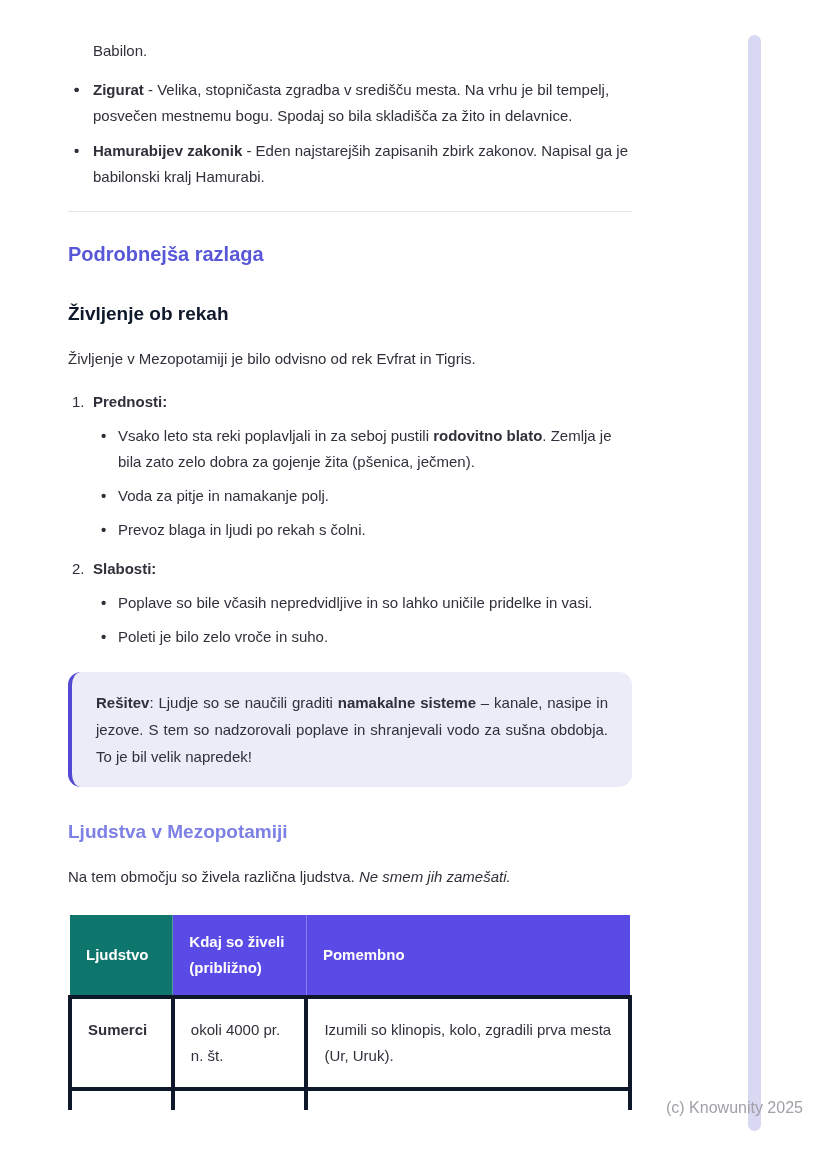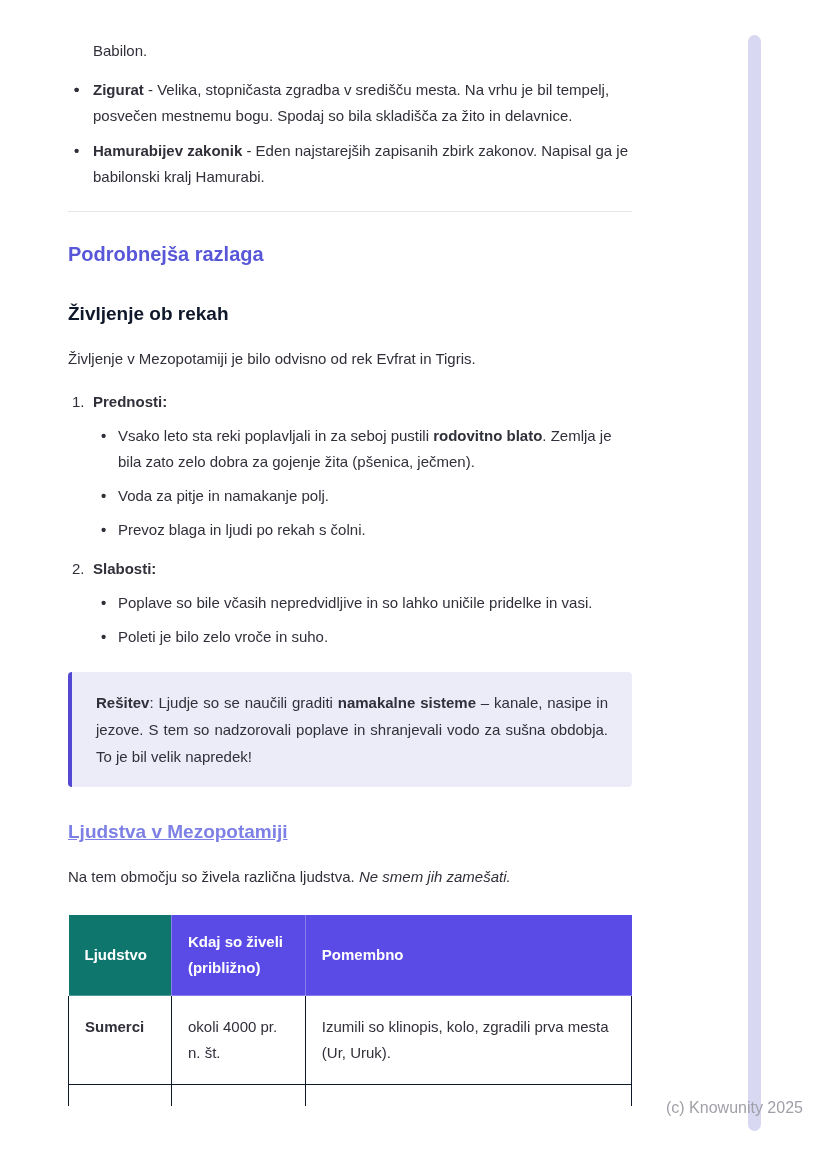--- a/index.html
+++ b/index.html
@@ -41,35 +41,35 @@
   .ol-num { position: absolute; left: 4px; top: 0; }
   .ol-head strong { font-weight: 700; }
   ul.sub { list-style: none; margin: 3px 0 0 0; padding: 0; }
   ul.sub > li { position: relative; padding-left: 50px; margin-top: 8px; }
   ul.sub .marker { left: 33px; }
 
   .callout {
     margin-top: 22px;
     background: #ececf9;
     border-left: 4px solid #5348d4;
-    border-radius: 4px;
+    border-radius: 13px;
     padding: 17px 24px;
   }
   .callout p { margin: 0; text-align: justify; line-height: 27px; }
 
   table.peoples-table { border-collapse: collapse; width: 564px; margin-top: 24px; }
   table.peoples-table th {
     color: #ffffff; font-weight: 700; text-align: left;
     padding: 14px 16px; vertical-align: middle;
     border: 1px solid rgba(255,255,255,0.28);
   }
   table.peoples-table th:first-child { border-left: none; }
   table.peoples-table th:last-child { border-right: none; }
   table.peoples-table td {
-    border: 1px solid #0f172a;
+    border: 4px solid #0f172a;
     padding: 18px 16px;
     vertical-align: top;
     background: #ffffff;
   }
   table.peoples-table tr.cutoff-row td { height: 21px; padding: 0 16px; border-bottom: none; }
   .td-name { font-weight: 700; }
   .col-name  { width: 103px; }
   .col-when  { width: 134px; }
   .col-notes { width: 327px; }
 
@@ -157,21 +157,21 @@
             <span><span>Poleti je bilo zelo vroče in suho.</span></span>
           </li>
         </ul>
       </li>
     </ol>
 
     <div class="callout" style="background: rgb(236, 236, 249); border-left-color: rgb(83, 72, 212);">
       <p><strong>Rešitev</strong><span>: Ljudje so se naučili graditi </span><strong>namakalne sisteme</strong><span> – kanale, nasipe in jezove. S tem so nadzorovali poplave in shranjevali vodo za sušna obdobja. To je bil velik napredek!</span></p>
     </div>
 
-    <h2 class="subsection-title" style="color: rgb(125, 128, 228); text-decoration: underline;">Ljudstva v Mezopotamiji</h2>
+    <h2 class="subsection-title" style="color: rgb(125, 128, 228);">Ljudstva v Mezopotamiji</h2>
 
     <p class="body-para"><span>Na tem območju so živela različna ljudstva. </span><em>Ne smem jih zamešati.</em></p>
 
     <table class="peoples-table">
       <colgroup>
         <col class="col-name">
           <col class="col-when">
           <col class="col-notes">
       </colgroup>
       <thead>

